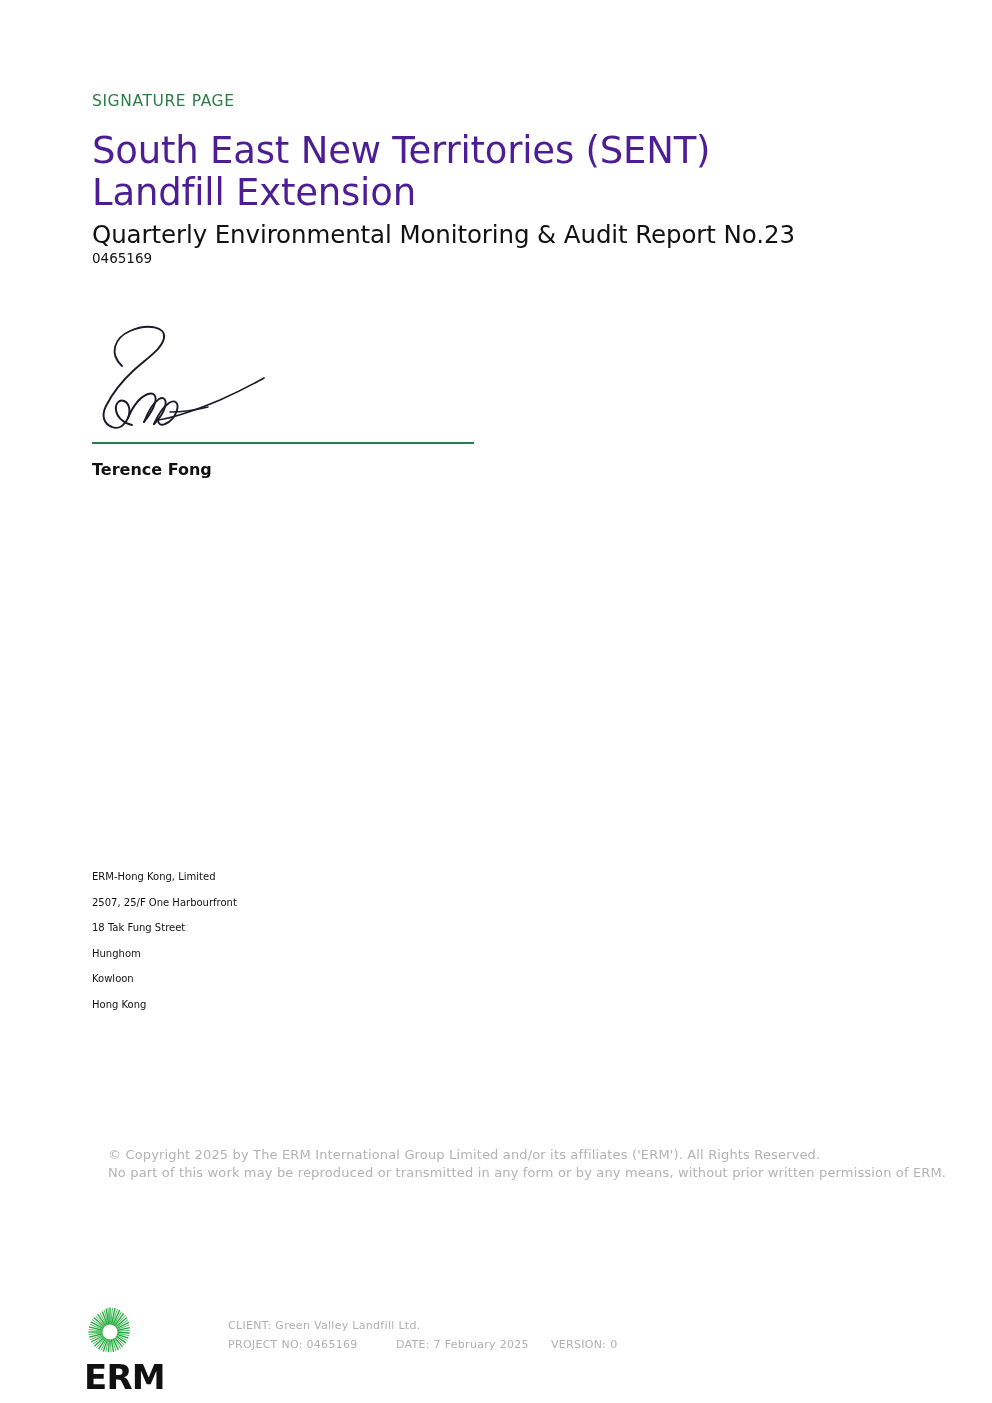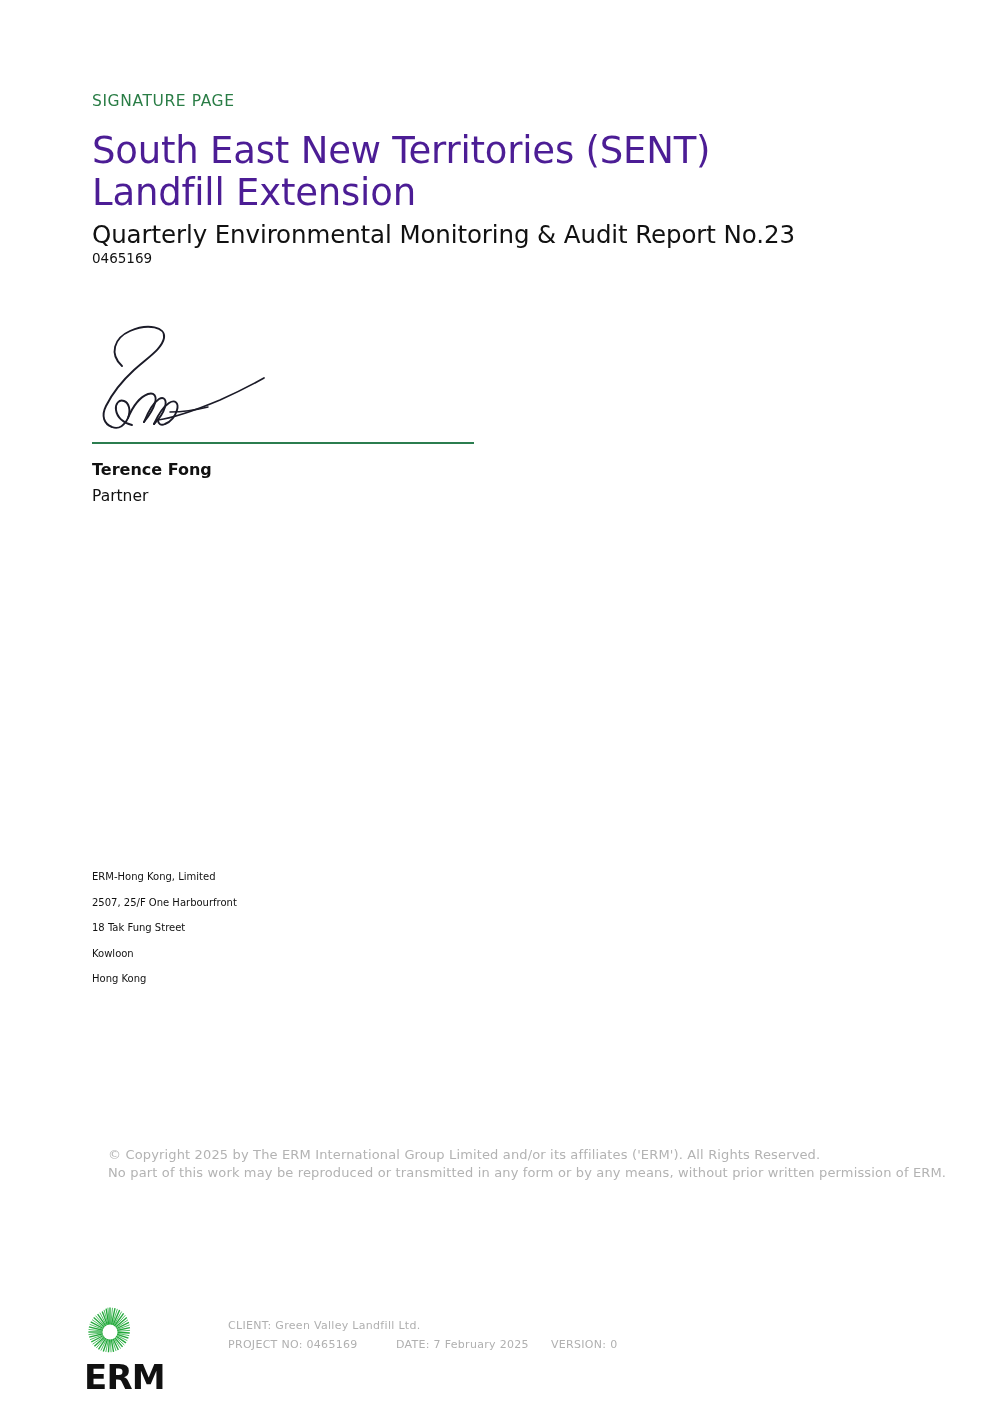--- a/index.html
+++ b/index.html
@@ -184,27 +184,27 @@
         <path d="M36 100 C41 88 48 79 56 76 C62 74 65 78 63 85 C61 92 56 99 52 104" stroke-width="1.9"></path>
         <path d="M52 104 C56 94 61 85 67 81 C72 78 75 82 73 89 C71 96 66 102 62 106" stroke-width="1.9"></path>
         <path d="M62 106 C66 97 71 89 77 85 C83 81 87 85 85 92 C83 99 78 104 73 106
                  C69 108 66 106 66 102" stroke-width="1.9"></path>
         <path d="M66 102 C80 100 104 92 128 82 C148 73 163 65 172 60" stroke-width="1.7"></path>
         <path d="M78 94 C90 94 104 92 116 89" stroke-width="1.5"></path>
       </g>
     </svg>
     <div class="sig-rule"></div>
     <div class="signer-name">Terence Fong</div>
-    <div class="signer-role">Partner</div>
   </div>
 
   <div class="address-block">
     <div>ERM-Hong Kong, Limited</div>
     <div>2507, 25/F One Harbourfront</div>
     <div>18 Tak Fung Street</div>
+    <div>Hunghom</div>
     <div>Kowloon</div>
     <div>Hong Kong</div>
   </div>
 
   <div class="copyright-block">
     <div>© Copyright 2025 by The ERM International Group Limited and/or its affiliates ('ERM'). All Rights Reserved.</div>
     <div>No part of this work may be reproduced or transmitted in any form or by any means, without prior written permission of ERM.</div>
   </div>
 
   <div class="footer">

